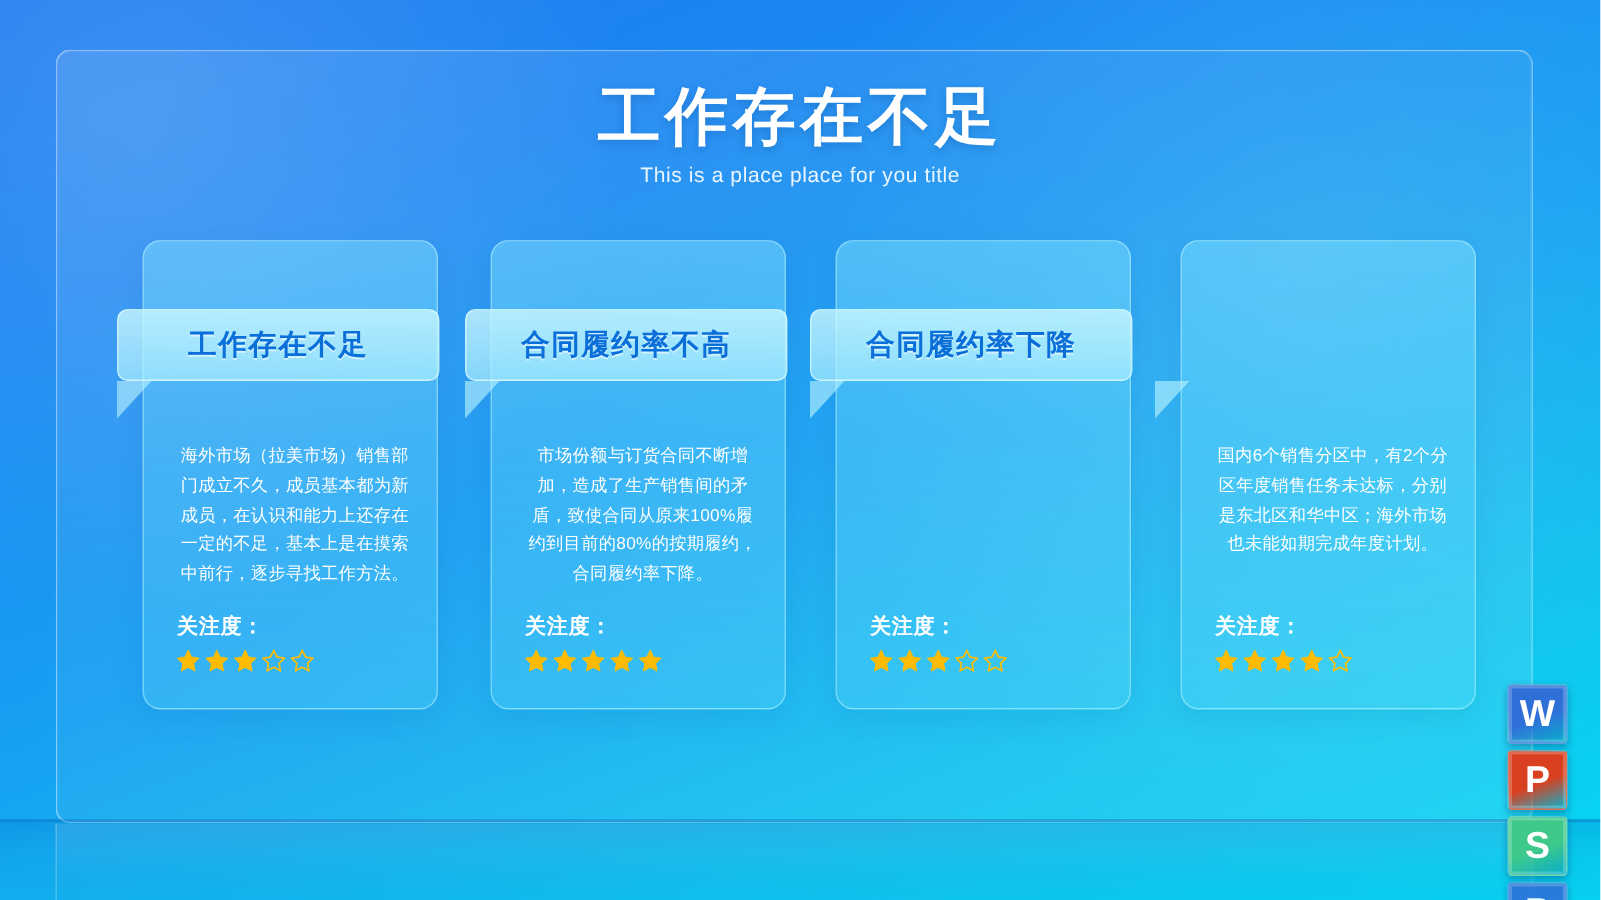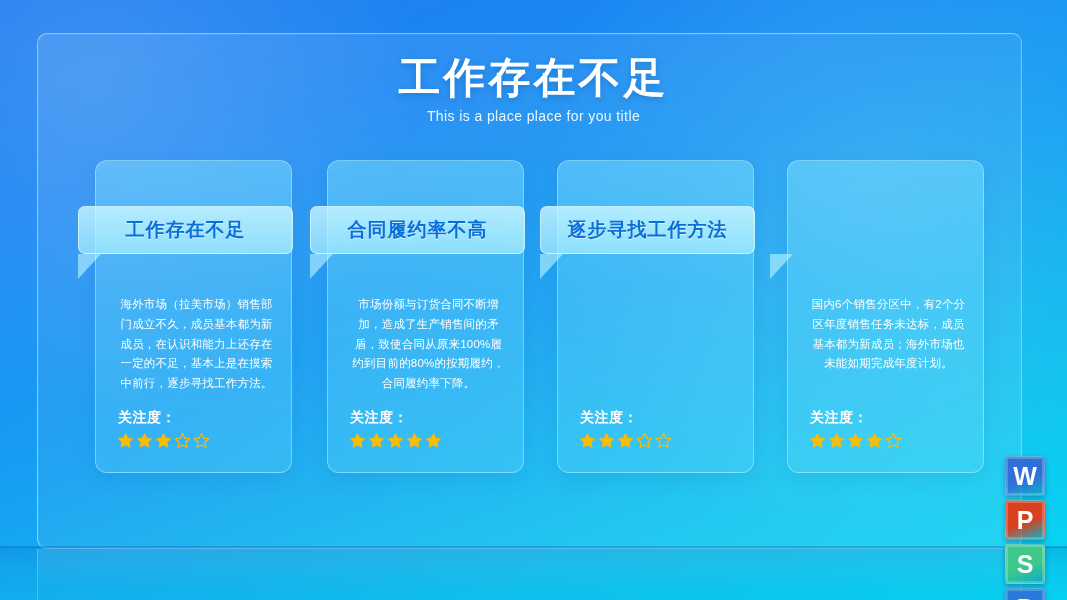--- a/index.html
+++ b/index.html
@@ -268,21 +268,21 @@
           </svg>
           <svg class="star" viewBox="0 0 24 24">
             <path d="M12 2.2 L15.1 8.6 L22.1 9.6 L17.0 14.5 L18.3 21.5 L12 18.2 L5.7 21.5 L7.0 14.5 L1.9 9.6 L8.9 8.6 Z" fill="#ffbb00" stroke="#ffbb00" stroke-width="1" stroke-linejoin="round"></path>
           </svg>
         </div>
     </div>
 
     <div class="card c3">
       <div class="card-head-tail"></div>
       <div class="card-head">
-        <span class="card-title">逐步寻找工作方法</span>
+        <span class="card-title">合同履约率下降</span>
       </div>
       <div class="card-rating-label">关注度：</div>
       <div class="card-stars">
           <svg class="star" viewBox="0 0 24 24">
             <path d="M12 2.2 L15.1 8.6 L22.1 9.6 L17.0 14.5 L18.3 21.5 L12 18.2 L5.7 21.5 L7.0 14.5 L1.9 9.6 L8.9 8.6 Z" fill="#ffbb00" stroke="#ffbb00" stroke-width="1" stroke-linejoin="round"></path>
           </svg>
           <svg class="star" viewBox="0 0 24 24">
             <path d="M12 2.2 L15.1 8.6 L22.1 9.6 L17.0 14.5 L18.3 21.5 L12 18.2 L5.7 21.5 L7.0 14.5 L1.9 9.6 L8.9 8.6 Z" fill="#ffbb00" stroke="#ffbb00" stroke-width="1" stroke-linejoin="round"></path>
           </svg>
           <svg class="star" viewBox="0 0 24 24">
@@ -292,21 +292,21 @@
             <path d="M12 2.2 L15.1 8.6 L22.1 9.6 L17.0 14.5 L18.3 21.5 L12 18.2 L5.7 21.5 L7.0 14.5 L1.9 9.6 L8.9 8.6 Z" fill="none" stroke="#ffbb00" stroke-width="1.6" stroke-linejoin="round"></path>
           </svg>
           <svg class="star" viewBox="0 0 24 24">
             <path d="M12 2.2 L15.1 8.6 L22.1 9.6 L17.0 14.5 L18.3 21.5 L12 18.2 L5.7 21.5 L7.0 14.5 L1.9 9.6 L8.9 8.6 Z" fill="none" stroke="#ffbb00" stroke-width="1.6" stroke-linejoin="round"></path>
           </svg>
         </div>
     </div>
 
     <div class="card c4">
       <div class="card-head-tail"></div>
-      <div class="card-body">国内6个销售分区中，有2个分区年度销售任务未达标，成员基本都为新成员；海外市场也未能如期完成年度计划。</div>
+      <div class="card-body">国内6个销售分区中，有2个分区年度销售任务未达标，分别是东北区和华中区；海外市场也未能如期完成年度计划。</div>
       <div class="card-rating-label">关注度：</div>
       <div class="card-stars">
           <svg class="star" viewBox="0 0 24 24">
             <path d="M12 2.2 L15.1 8.6 L22.1 9.6 L17.0 14.5 L18.3 21.5 L12 18.2 L5.7 21.5 L7.0 14.5 L1.9 9.6 L8.9 8.6 Z" fill="#ffbb00" stroke="#ffbb00" stroke-width="1" stroke-linejoin="round"></path>
           </svg>
           <svg class="star" viewBox="0 0 24 24">
             <path d="M12 2.2 L15.1 8.6 L22.1 9.6 L17.0 14.5 L18.3 21.5 L12 18.2 L5.7 21.5 L7.0 14.5 L1.9 9.6 L8.9 8.6 Z" fill="#ffbb00" stroke="#ffbb00" stroke-width="1" stroke-linejoin="round"></path>
           </svg>
           <svg class="star" viewBox="0 0 24 24">
             <path d="M12 2.2 L15.1 8.6 L22.1 9.6 L17.0 14.5 L18.3 21.5 L12 18.2 L5.7 21.5 L7.0 14.5 L1.9 9.6 L8.9 8.6 Z" fill="#ffbb00" stroke="#ffbb00" stroke-width="1" stroke-linejoin="round"></path>

